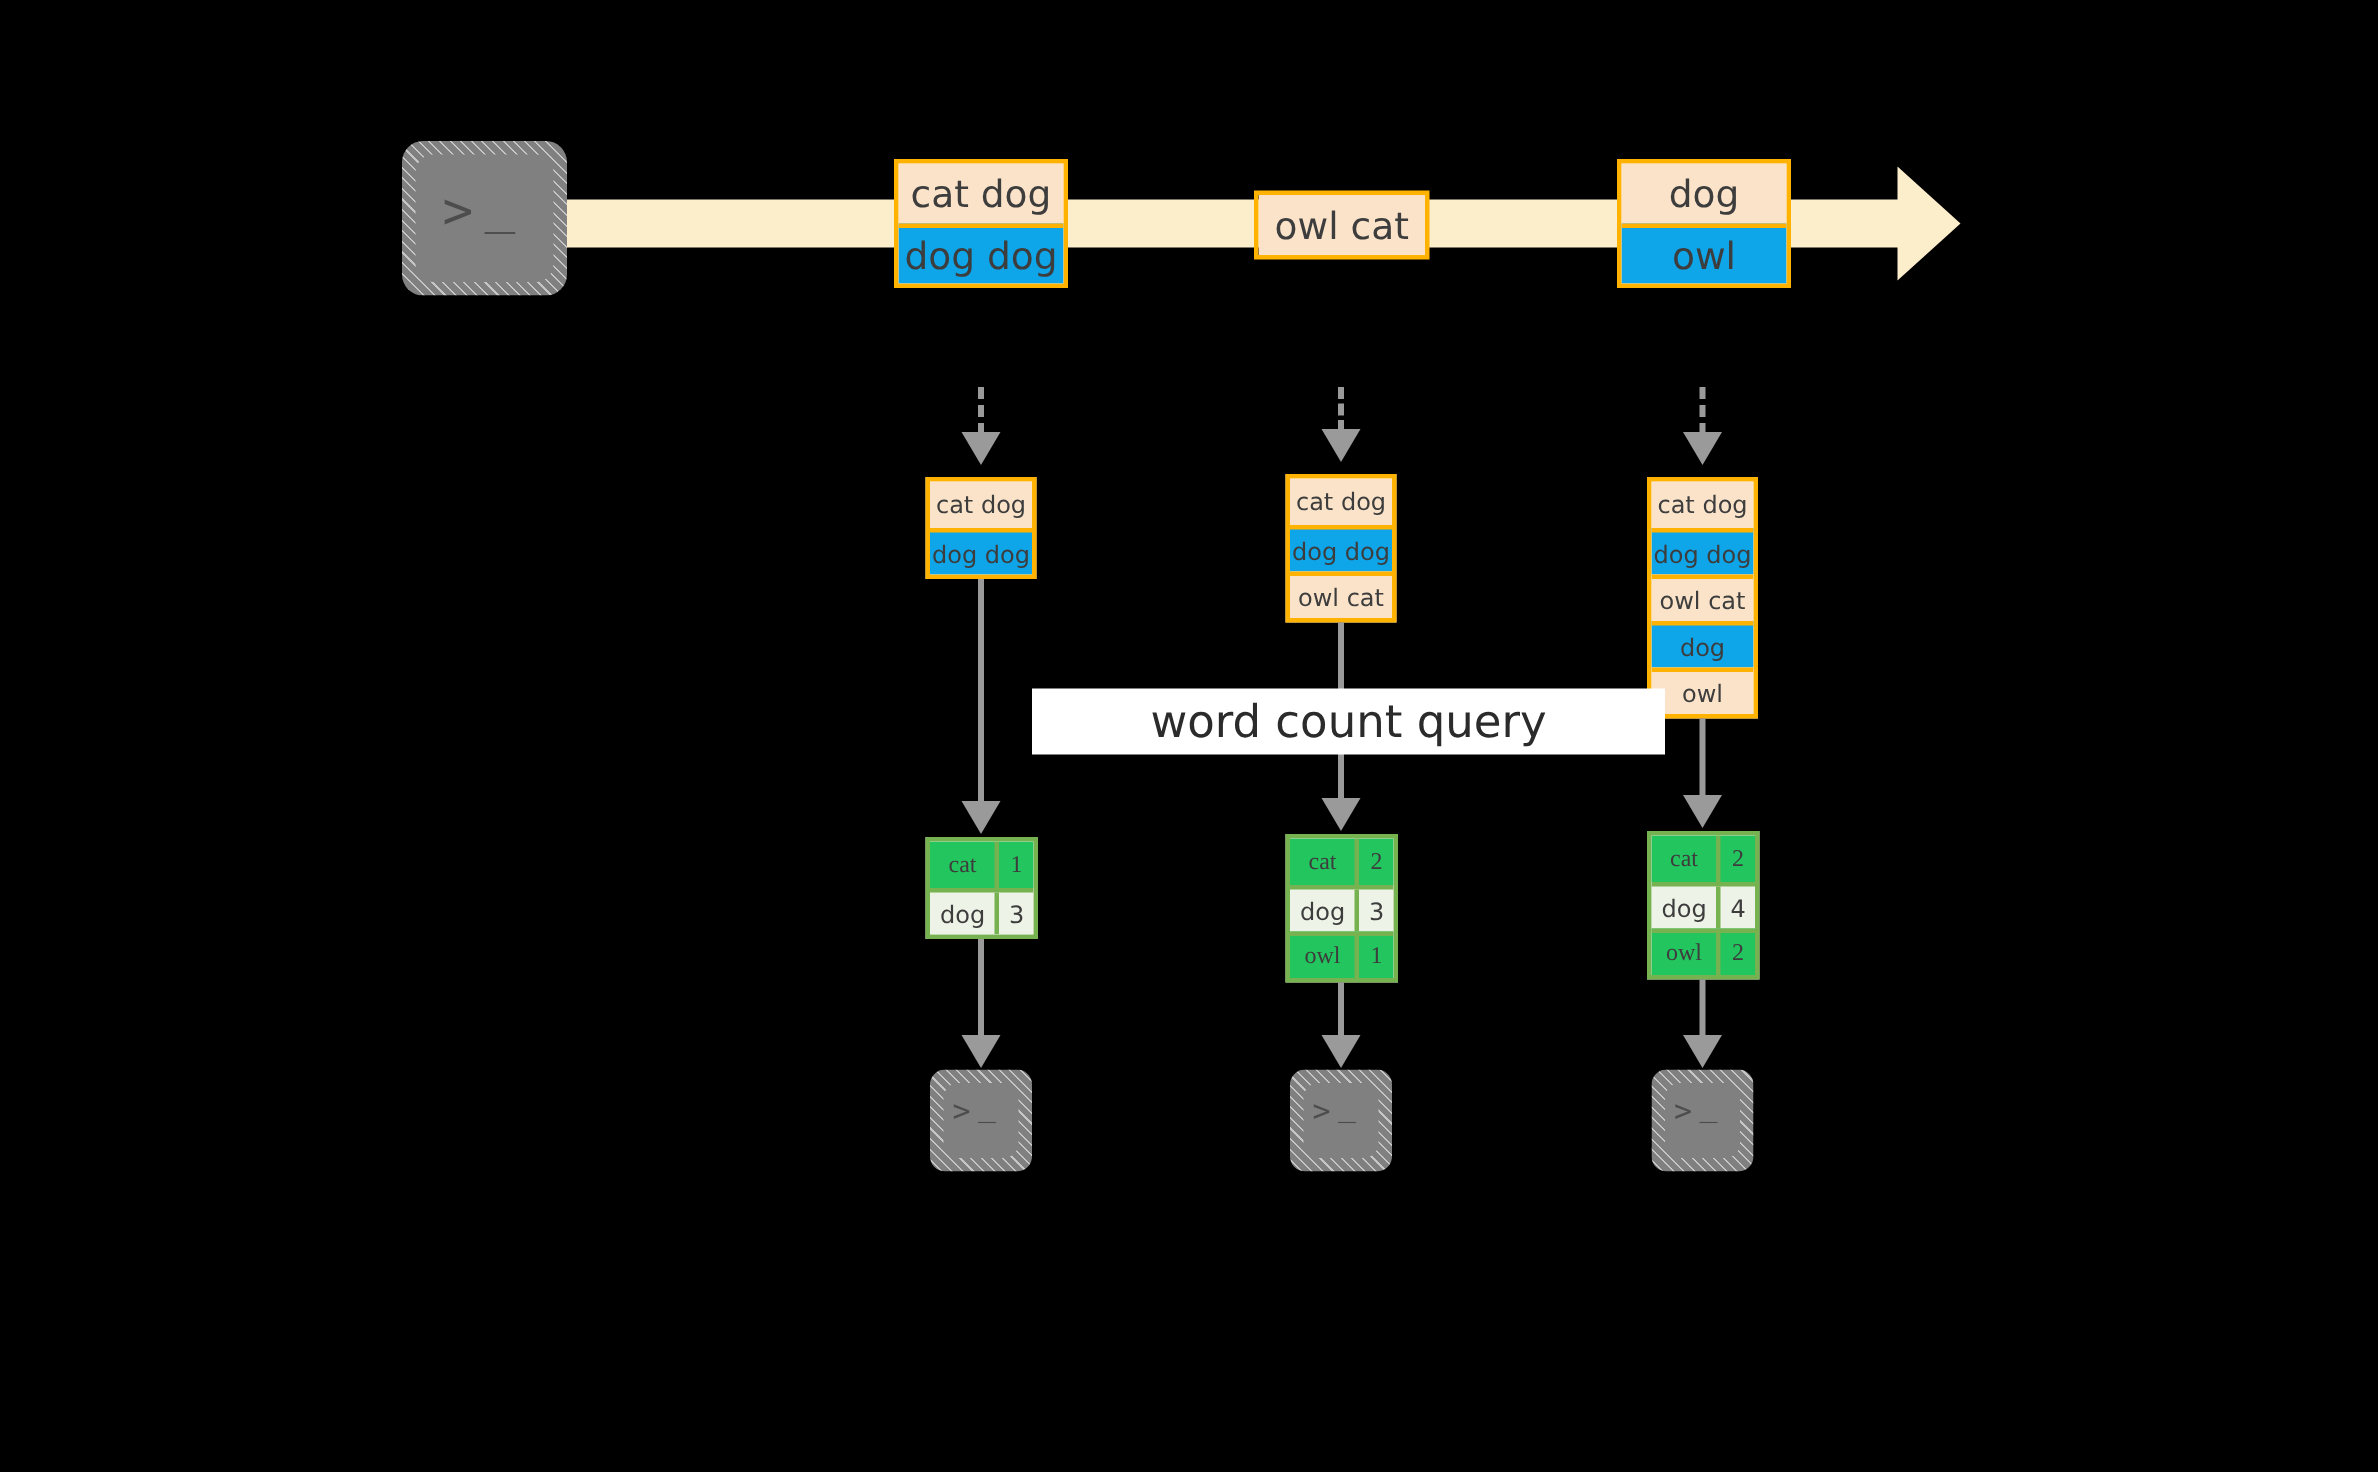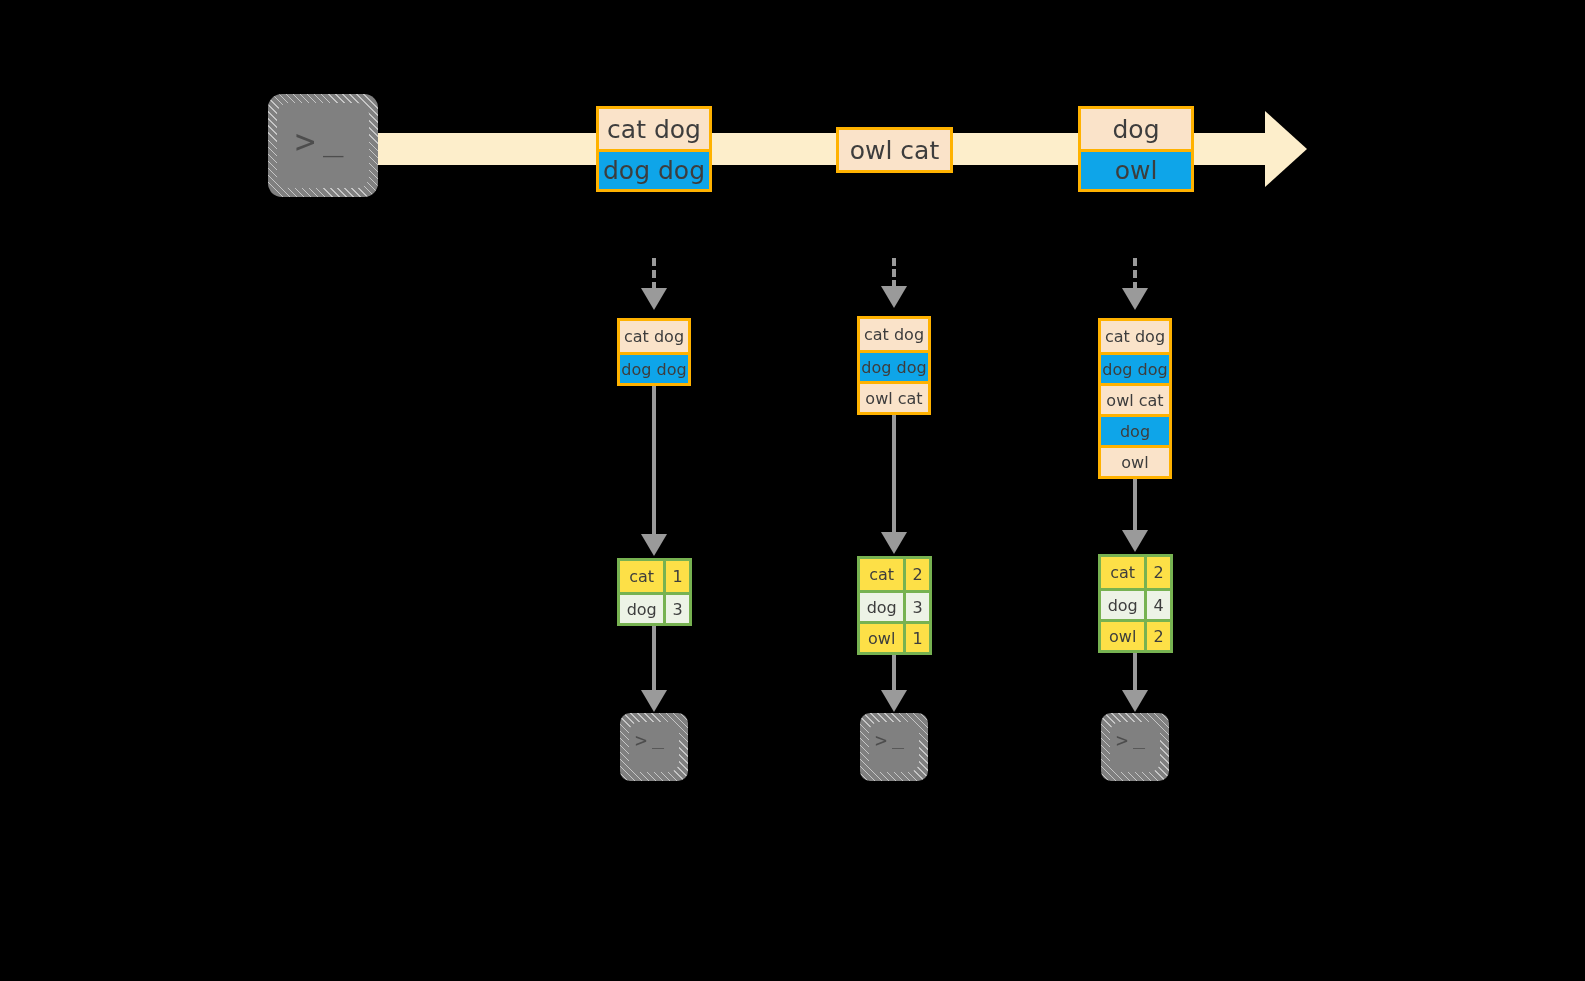--- a/index.html
+++ b/index.html
@@ -97,21 +97,21 @@
     display: flex;
     flex-direction: column;
     overflow: hidden;
   }
   .res-row {
     display: flex;
     height: 31px;
     box-sizing: border-box;
   }
   .res-row + .res-row { border-top: 3px solid #77B251; }
-  .res-row.dark  { background: #fde047; }
+  .res-row.dark  { background: #22c55e; font-family: Liberation Serif, serif; }
   .res-row.light { background: #EDF3E6; }
   .res-key, .res-val {
     box-sizing: border-box;
     display: flex;
     align-items: center;
     justify-content: center;
     color: #3d3d3d;
     font-size: 16px;
     white-space: nowrap;
   }
@@ -275,14 +275,17 @@
 
   <div class="conn" style="left:1133px; top:653px; height:39px;"></div>
   <div class="conn-head" style="left:1122px; top:690px;"></div>
 
   <div class="terminal" style="left:1101px; top:713px; width:68px; height:68px;">
     <div class="inner"></div>
     <div class="prompt" style="left:15px; top:17px; font-size:20px;">&gt;</div>
     <div class="prompt" style="left:32px; top:14px; font-size:20px;">_</div>
   </div>
 
+  <div class="banner" style="left:688px; top:459px; width:422px; height:44px;">
+    <span>word count query</span>
+  </div>
 
 </div>
 
 </body></html>

